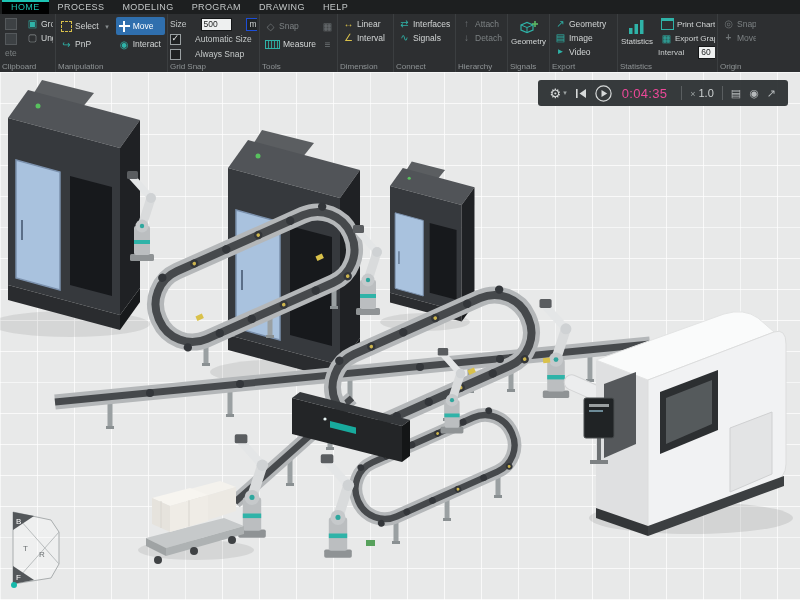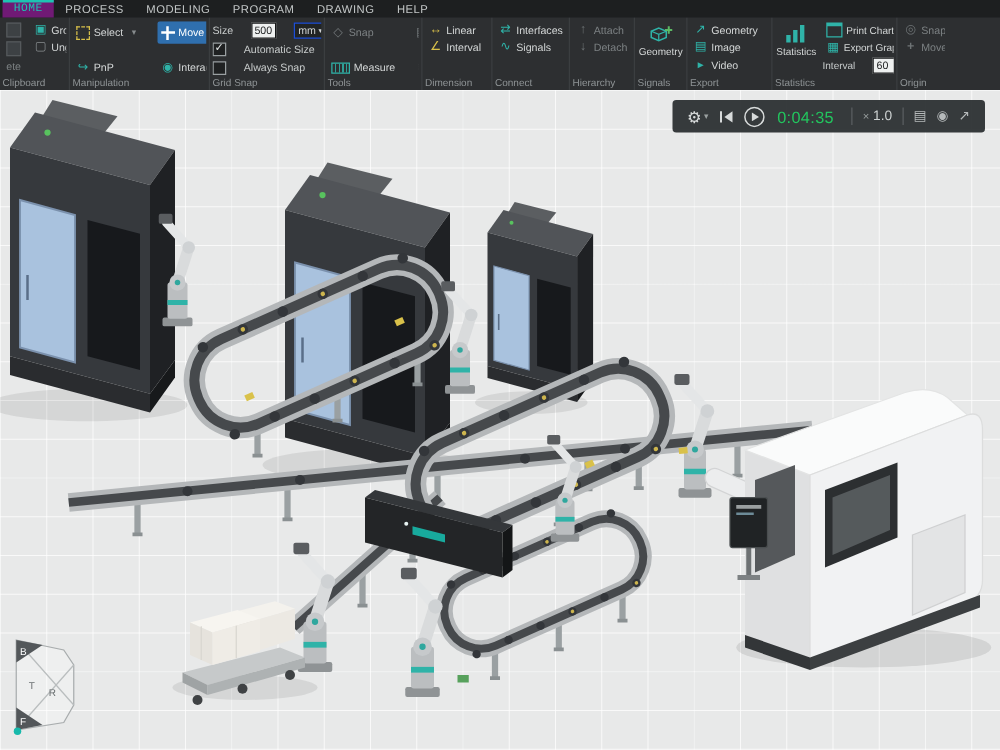--- a/index.html
+++ b/index.html
@@ -3,50 +3,50 @@
 <meta charset="utf-8">
 <style>
   html,body{margin:0;padding:0;background:#111;}
   .app{position:relative;width:800px;height:600px;overflow:hidden;background:#e8e9e9;
        font-family:"Liberation Sans",sans-serif;-webkit-font-smoothing:antialiased;user-select:none;}
 
   
   .ribbon{position:absolute;top:0;left:0;width:800px;height:72px;background:#2d2f31;z-index:5;}
   .tabs{height:14px;background:#1d1f20;display:flex;align-items:stretch;padding-left:2px;}
   .tab{padding:0 9px;font-size:9px;letter-spacing:.4px;color:#c3c7c7;display:flex;align-items:center;cursor:default;}
-  .tab.active{color:#1dc3b2;background:#701a75;box-shadow:inset 0 2px 0 #1dc3b2;font-family:Liberation Mono, monospace;}
+  .tab.active{color:#1dc3b2;background:#000000;box-shadow:inset 0 2px 0 #1dc3b2;}
   .groups{display:flex;width:800px;height:58px;overflow:hidden;}
   .group{flex:0 0 auto;display:flex;flex-direction:column;border-right:1px solid #3b3e40;padding:3px 2px 0;box-sizing:border-box;}
   .g-body{flex:1;display:flex;gap:4px;align-items:flex-start;overflow:hidden;}
   .g-label{height:11px;font-size:8px;color:#8f9496;line-height:11px;white-space:nowrap;overflow:hidden;}
   .col{display:flex;flex-direction:column;gap:1px;}
   .row{display:flex;align-items:center;gap:14px;height:14px;}
   .btn{display:flex;align-items:center;gap:3px;font-size:8.5px;color:#d3d6d6;padding:1px 3px;border-radius:2px;white-space:nowrap;cursor:default;}
   .btn.dis{color:#7c8183;}
   .btn.dis .gl{color:#6e7375;}
-  .grid2{display:grid;grid-template-columns:1fr 1fr;gap:10px;}
+  .grid2{display:grid;grid-template-columns:1fr 1fr;gap:0;}
   .grid2 .btn{height:16px;}
   .btn.active-tool{background:#2f6fae;color:#fff;}
   .big{display:flex;flex-direction:column;align-items:center;justify-content:flex-start;gap:2px;
        color:#d3d6d6;font-size:8px;text-align:center;padding:2px 1px;line-height:9px;white-space:normal;}
   .gl{display:inline-block;min-width:11px;text-align:center;font-size:10px;line-height:11px;flex:0 0 auto;}
   .t{color:#2fb3a8}.y{color:#d9c14a}.gn{color:#5cb964}.rd{color:#d35555}.gy{color:#878c8e}
   .ic-select{width:9px;height:9px;border:1px dashed #d9c14a;flex:0 0 auto;}
   .ic-move{position:relative;width:11px;height:11px;flex:0 0 auto;}
   .ic-move::before{content:"";position:absolute;left:0;right:0;top:4.7px;height:1.6px;background:#fff;}
   .ic-move::after{content:"";position:absolute;top:0;bottom:0;left:4.7px;width:1.6px;background:#fff;}
   .ic-ruler{width:13px;height:7px;border:1px solid #2fb3a8;flex:0 0 auto;
             background:repeating-linear-gradient(90deg,transparent 0 2px,rgba(47,179,168,.85) 2px 3px);}
   .ic-print{width:11px;height:8px;border:1px solid #2fb3a8;border-top-width:3px;flex:0 0 auto;}
   .ic-stub{width:10px;height:10px;background:#3d4144;border:1px solid #55595c;flex:0 0 auto;}
   .cb{width:9px;height:9px;border:1px solid #9aa0a2;background:#1f2122;position:relative;flex:0 0 auto;}
   .cb.on::after{content:"✓";position:absolute;top:-2px;left:0.5px;font-size:9px;color:#e2e5e5;}
   .field{background:#eef0f0;color:#1c1e1f;font-size:8.5px;height:13px;line-height:13px;border:1px solid #141617;
          padding:0 2px;box-sizing:border-box;}
-  .w30{width:20px}.w20{width:20px}
+  .w30{width:31px}.w20{width:20px}
   .chip{background:#212425;border:1px solid #1d4ed8;color:#cfd2d2;font-size:8.5px;height:13px;display:flex;
         align-items:center;gap:2px;padding:0 3px;box-sizing:border-box;}
   .spin{display:flex;flex-direction:column;justify-content:center;font-size:5px;line-height:4.5px;color:#cfd2d2;}
   .lab{font-size:8.5px;color:#c7cbcb;white-space:nowrap;}
 
   
   .viewport{position:absolute;top:72px;left:0;width:800px;height:528px;overflow:hidden;background-color:#e8e9e9;
     background-image:
       linear-gradient(rgba(255,255,255,.75) 1px, transparent 1px),
       linear-gradient(90deg, rgba(255,255,255,.75) 1px, transparent 1px),
@@ -54,21 +54,21 @@
       linear-gradient(90deg, rgba(198,202,202,.45) 1px, transparent 1px);
     background-size:37px 31px,37px 31px,185px 155px,185px 155px;}
   .scene{position:absolute;inset:0;width:800px;height:528px;}
 
   
   .playback{position:absolute;top:8px;right:12px;height:26px;display:flex;align-items:center;gap:8px;
             padding:0 12px;background:rgba(40,44,46,.93);border-radius:3px;color:#e8eaea;}
   .pb-btn{display:flex;align-items:center;gap:2px;cursor:default;}
   .pb-gear{font-size:13px;color:#d7dada;line-height:13px;}
   .pb-caret{font-size:7px;color:#9aa0a0;}
-  .pb-time{font-size:13px;color:#22c55e;letter-spacing:.3px;margin:0 6px 0 2px;}
+  .pb-time{font-size:13px;color:#ec4899;letter-spacing:.3px;margin:0 6px 0 2px;}
   .pb-div{width:1px;height:14px;background:#5a5e60;}
   .pb-speed{display:flex;align-items:baseline;gap:3px;}
   .pb-x{font-size:9px;color:#9aa0a0;}
   .pb-val{font-size:11px;color:#cdd1d1;}
   .pb-ic{font-size:11px;color:#b6babb;line-height:11px;}
 
   .viewcube{position:absolute;left:8px;bottom:10px;}
 </style>
 </head>
 <body>

